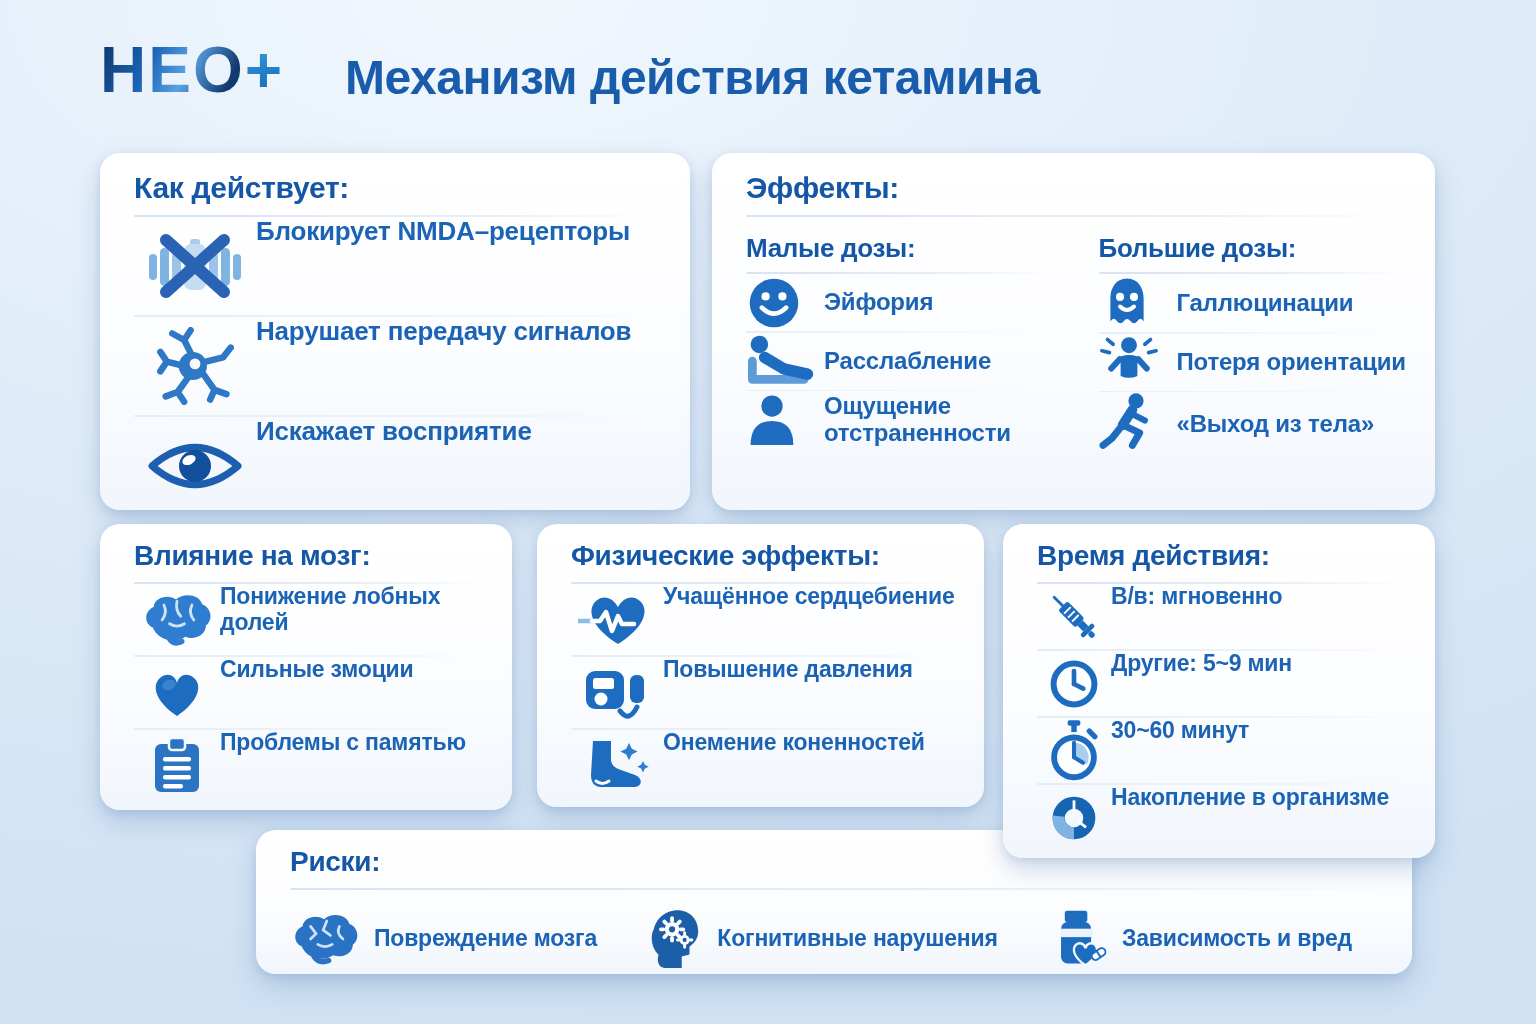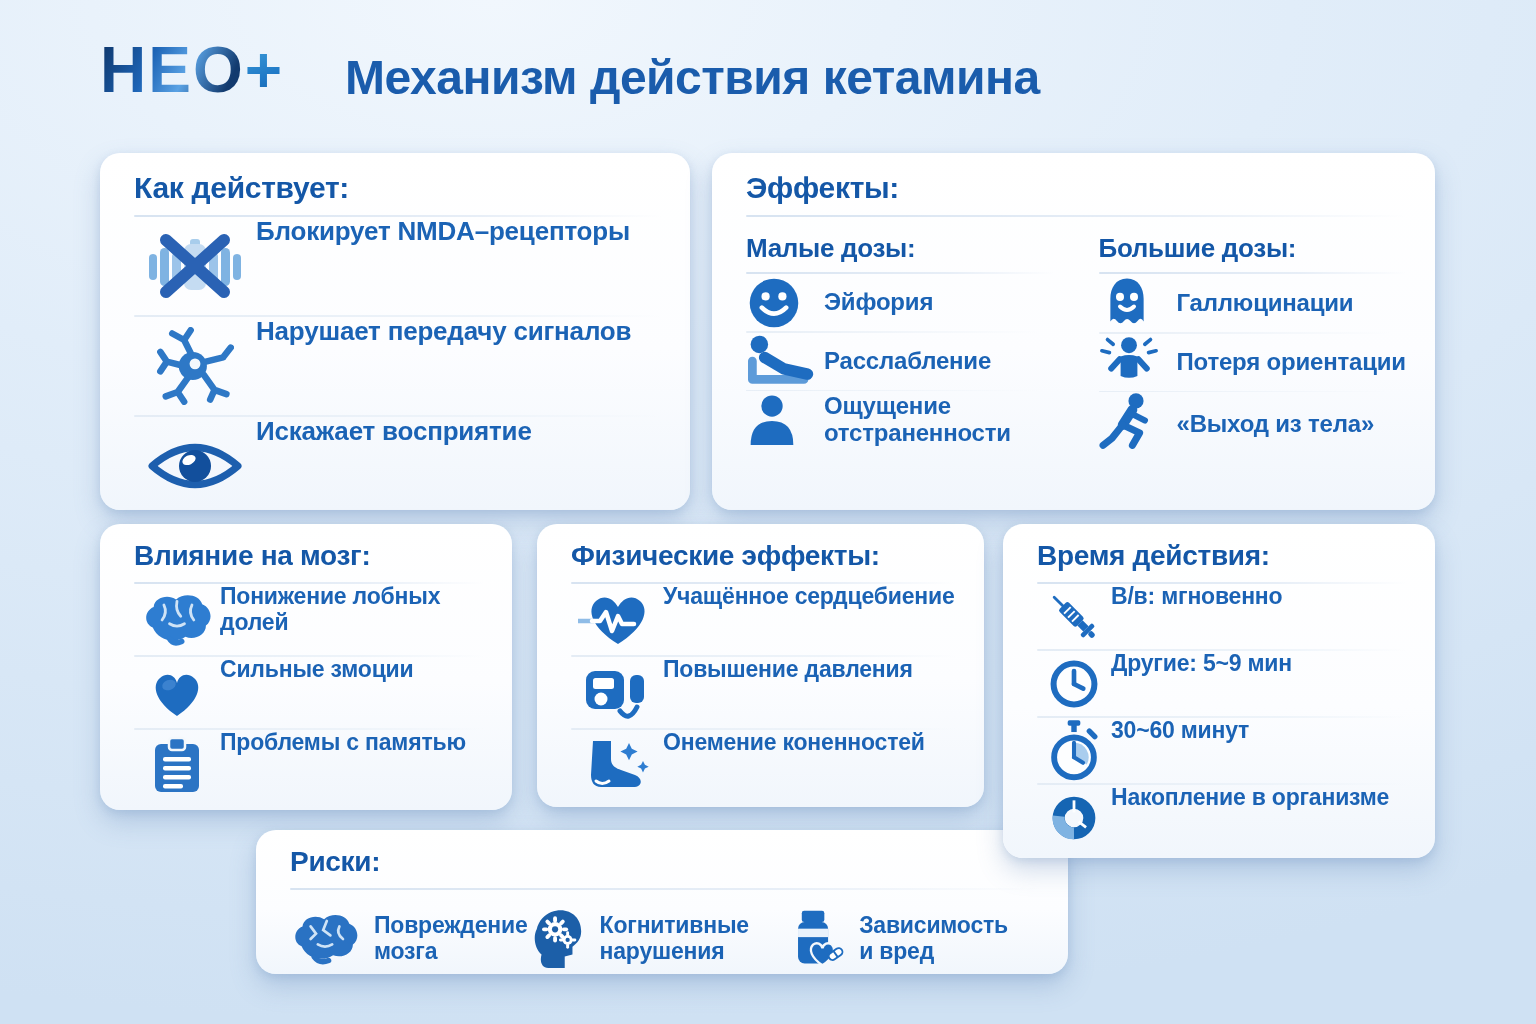--- a/index.html
+++ b/index.html
@@ -24,21 +24,21 @@
   .card{
     position:absolute;border-radius:20px;
     background:linear-gradient(180deg,#ffffff 0%,#fcfdff 55%,#f1f6fc 100%);
     box-shadow:0 12px 26px rgba(96,134,182,.30),0 3px 8px rgba(96,134,182,.18);
   }
   .card-a{left:100px;top:153px;width:590px;height:357px;}
   .card-b{left:712px;top:153px;width:723px;height:357px;}
   .card-c{left:100px;top:524px;width:412px;height:286px;}
   .card-d{left:537px;top:524px;width:447px;height:283px;}
   .card-e{left:1003px;top:524px;width:432px;height:334px;z-index:3;border-radius:20px;}
-  .card-f{left:256px;top:830px;width:812px;height:144px;z-index:1;}
+  .card-f{left:256px;top:830px;width:1156px;height:144px;z-index:1;}
   .card h2{margin:18px 34px 0;font-size:30px;font-weight:800;color:#1457a7;letter-spacing:-0.3px;}
   .card-c h2,.card-d h2,.card-e h2,.card-f h2{font-size:28px;margin-top:16px;}
   .hdiv{height:2px;margin:10px 28px 0 34px;border-radius:1px;
     background:linear-gradient(90deg,#d7e3f1 0%,#e7eef7 65%,rgba(231,238,247,0) 100%);}
   .rdiv{height:2px;margin:0 28px 0 34px;border-radius:1px;
     background:linear-gradient(90deg,#e4ecf5 0%,#eef4fa 65%,rgba(238,244,250,0) 100%);}
   .row{display:flex;padding:0 26px 0 34px;}
   .card-a .row{height:98px;}
   .card-c .row,.card-d .row{height:71px;}
   .card-e .row{height:65px;}

